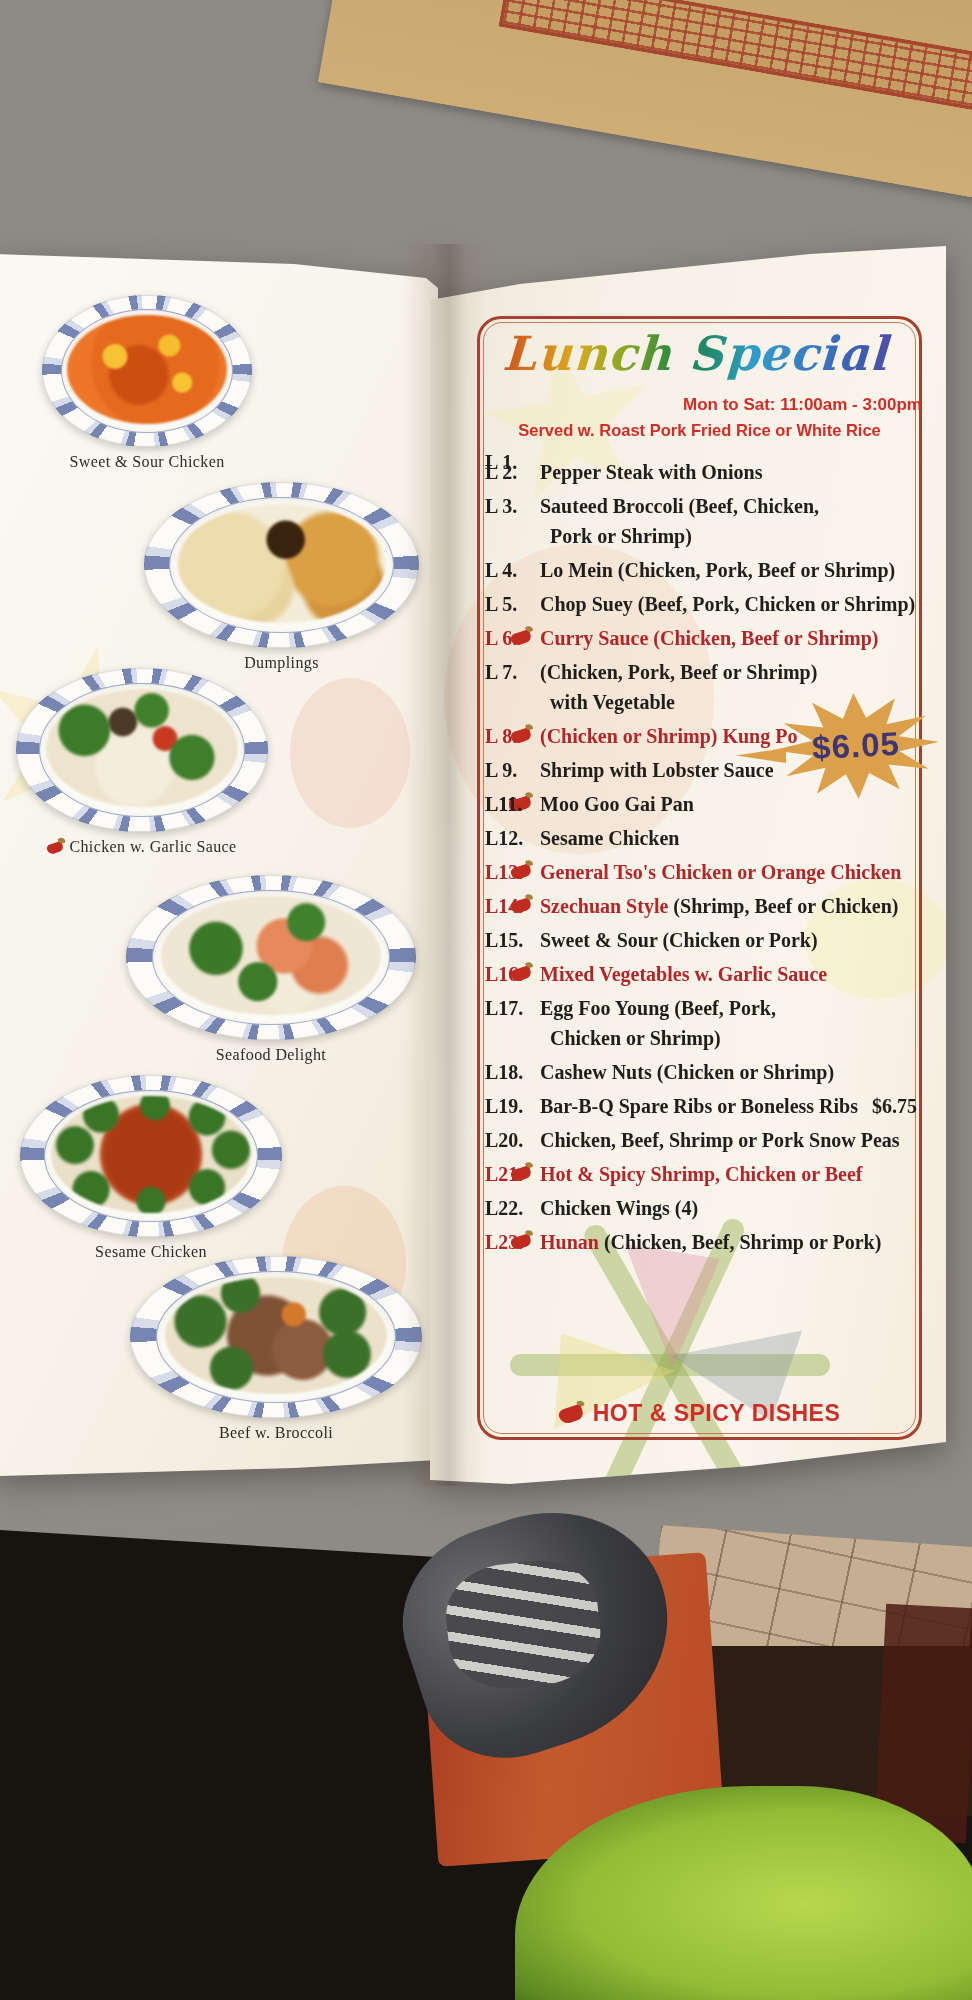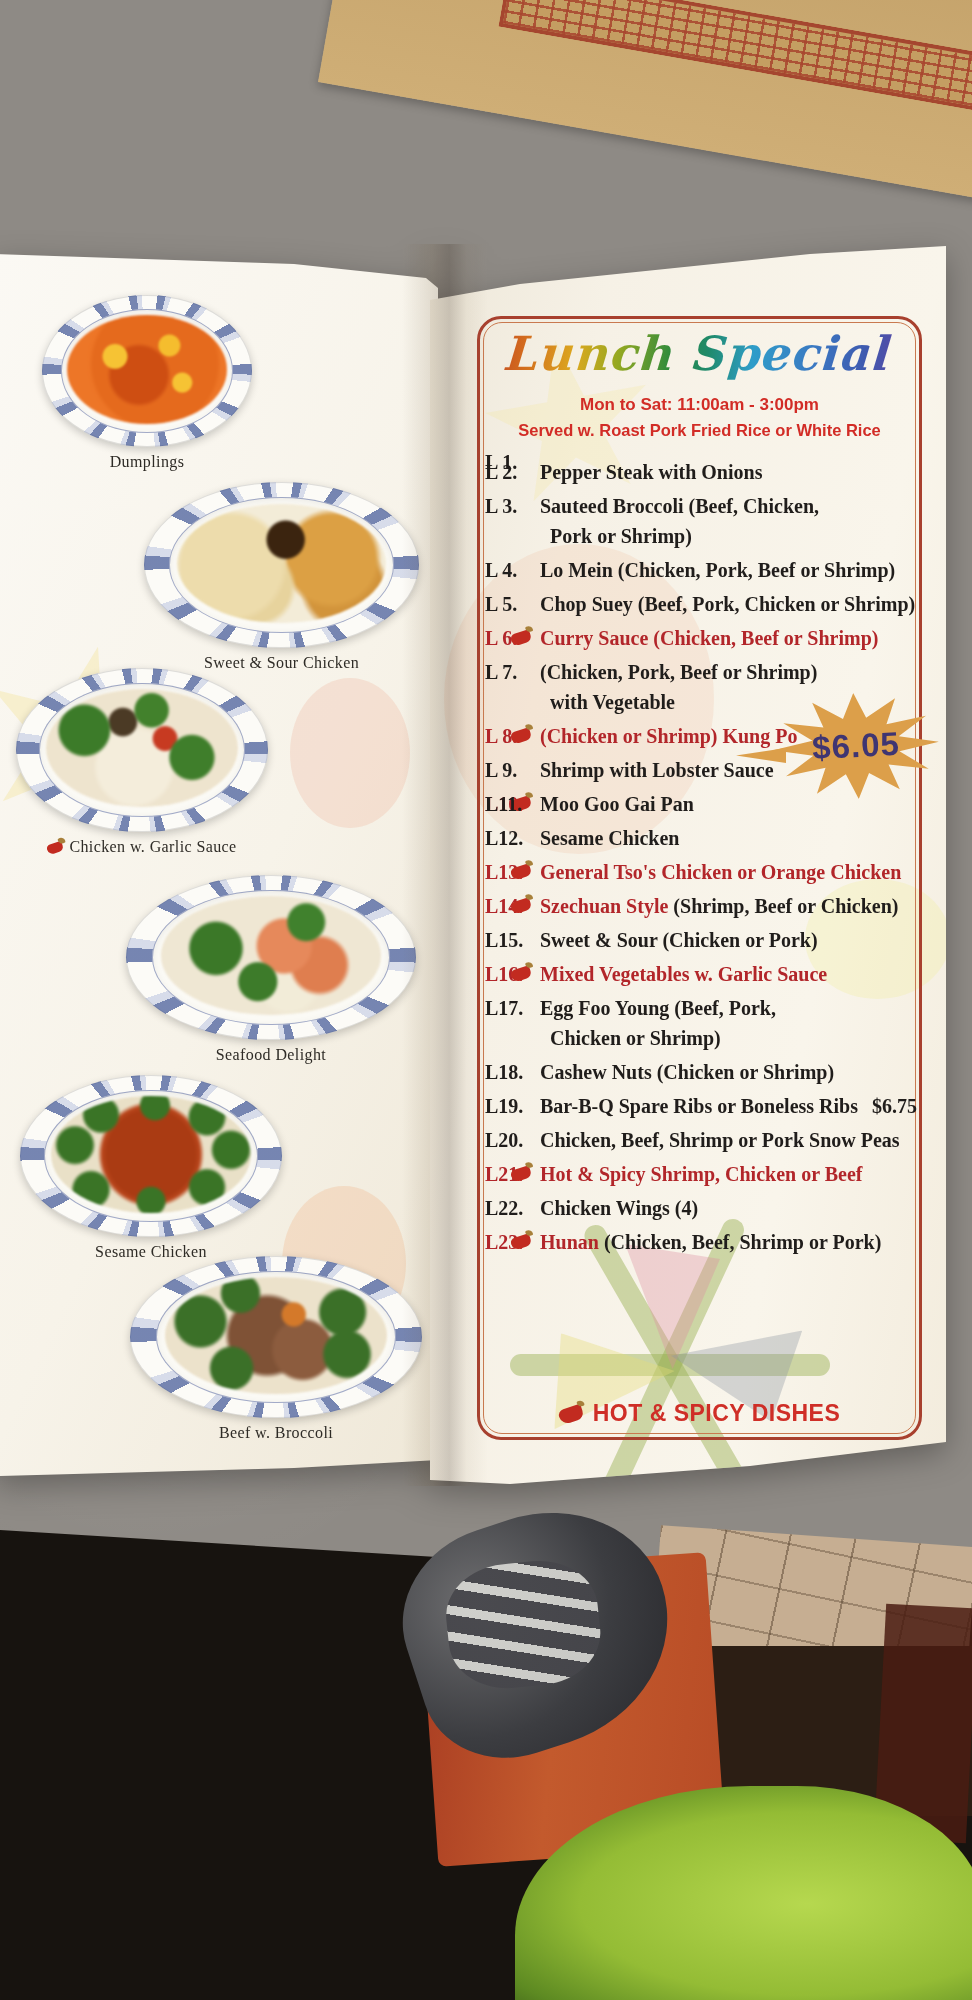--- a/index.html
+++ b/index.html
@@ -126,21 +126,21 @@
   .frame{position:absolute;left:47px;top:72px;width:445px;height:1124px;
     border:3px solid var(--border_red);border-radius:24px;z-index:1;}
   .frame-in{position:absolute;left:53px;top:78px;width:433px;height:1112px;
     border:1.6px solid #c9794f;border-radius:19px;z-index:1;}
   .title{position:absolute;left:47px;top:82px;width:445px;margin:0;text-align:center;z-index:2;
     font-family:"DejaVu Serif", serif;font-style:italic;font-weight:bold;font-size:47px;
     letter-spacing:1px;transform:skewX(-6deg);
     background:linear-gradient(90deg,#bb3a24 0%,#d2691e 10%,#dca81f 22%,#93a821 32%,#2c8a3e 44%,#1f8a6b 52%,#2f9dc9 62%,#3a78c2 76%,#3f58ae 88%,#6b3f9e 100%);
     -webkit-background-clip:text;background-clip:text;color:transparent;
     text-shadow:none;}
-  .hours{position:absolute;left:47px;top:151px;width:445px;text-align:center;z-index:2;
+  .hours{position:absolute;left:47px;top:151px;width:445px;text-align:right;z-index:2;
     font-family:"Liberation Sans", sans-serif;font-weight:bold;font-size:17px;color:var(--hours_red);}
   .served{position:absolute;left:47px;top:177px;width:445px;text-align:center;z-index:2;
     font-family:"Liberation Sans", sans-serif;font-weight:bold;font-size:16.5px;color:var(--hours_red);}
   .items{position:absolute;left:50px;top:206px;width:440px;z-index:2;}
   .row{position:relative;padding-left:60px;margin-bottom:10px;
     font-size:20px;font-weight:bold;line-height:24px;color:#201d1b;white-space:nowrap;}
   .lab{position:absolute;left:5px;top:0;}
   .row .chili{position:absolute;left:31px;top:6px;}
   .l2{display:block;margin-left:10px;margin-top:6px;}
   .price{position:absolute;right:3px;top:0;}
@@ -213,31 +213,31 @@
 
       <div class="dishes">
 
       <figure class="dish">
           <div class="plate">
             <div class="rim"></div>
             <div class="inner"></div>
             <div class="food"></div>
           </div>
           <figcaption class="cap">
+            <span>Sweet &amp; Sour Chicken</span>
+          </figcaption>
+        </figure>
+          <figure class="dish">
+          <div class="plate">
+            <div class="rim"></div>
+            <div class="inner"></div>
+            <div class="food"></div>
+          </div>
+          <figcaption class="cap">
             <span>Dumplings</span>
-          </figcaption>
-        </figure>
-          <figure class="dish">
-          <div class="plate">
-            <div class="rim"></div>
-            <div class="inner"></div>
-            <div class="food"></div>
-          </div>
-          <figcaption class="cap">
-            <span>Sweet &amp; Sour Chicken</span>
           </figcaption>
         </figure>
           <figure class="dish">
           <div class="plate">
             <div class="rim"></div>
             <div class="inner"></div>
             <div class="food"></div>
           </div>
           <figcaption class="cap">
             <span class="chili sm"></span><span>Chicken w. Garlic Sauce</span>

